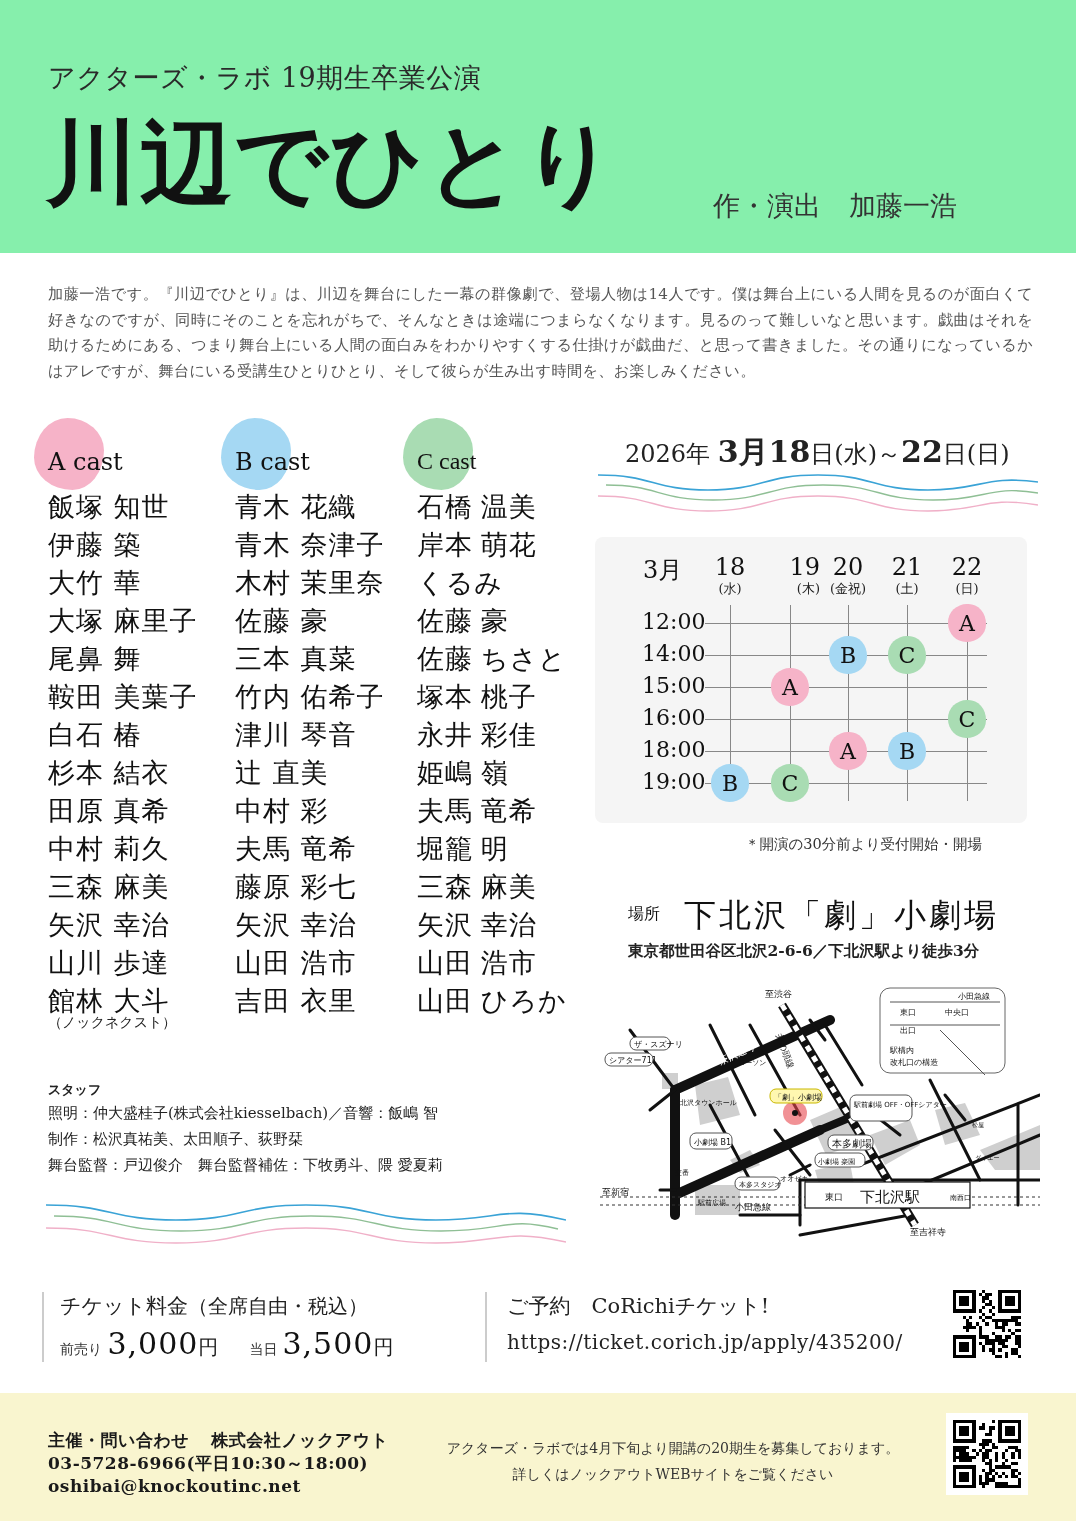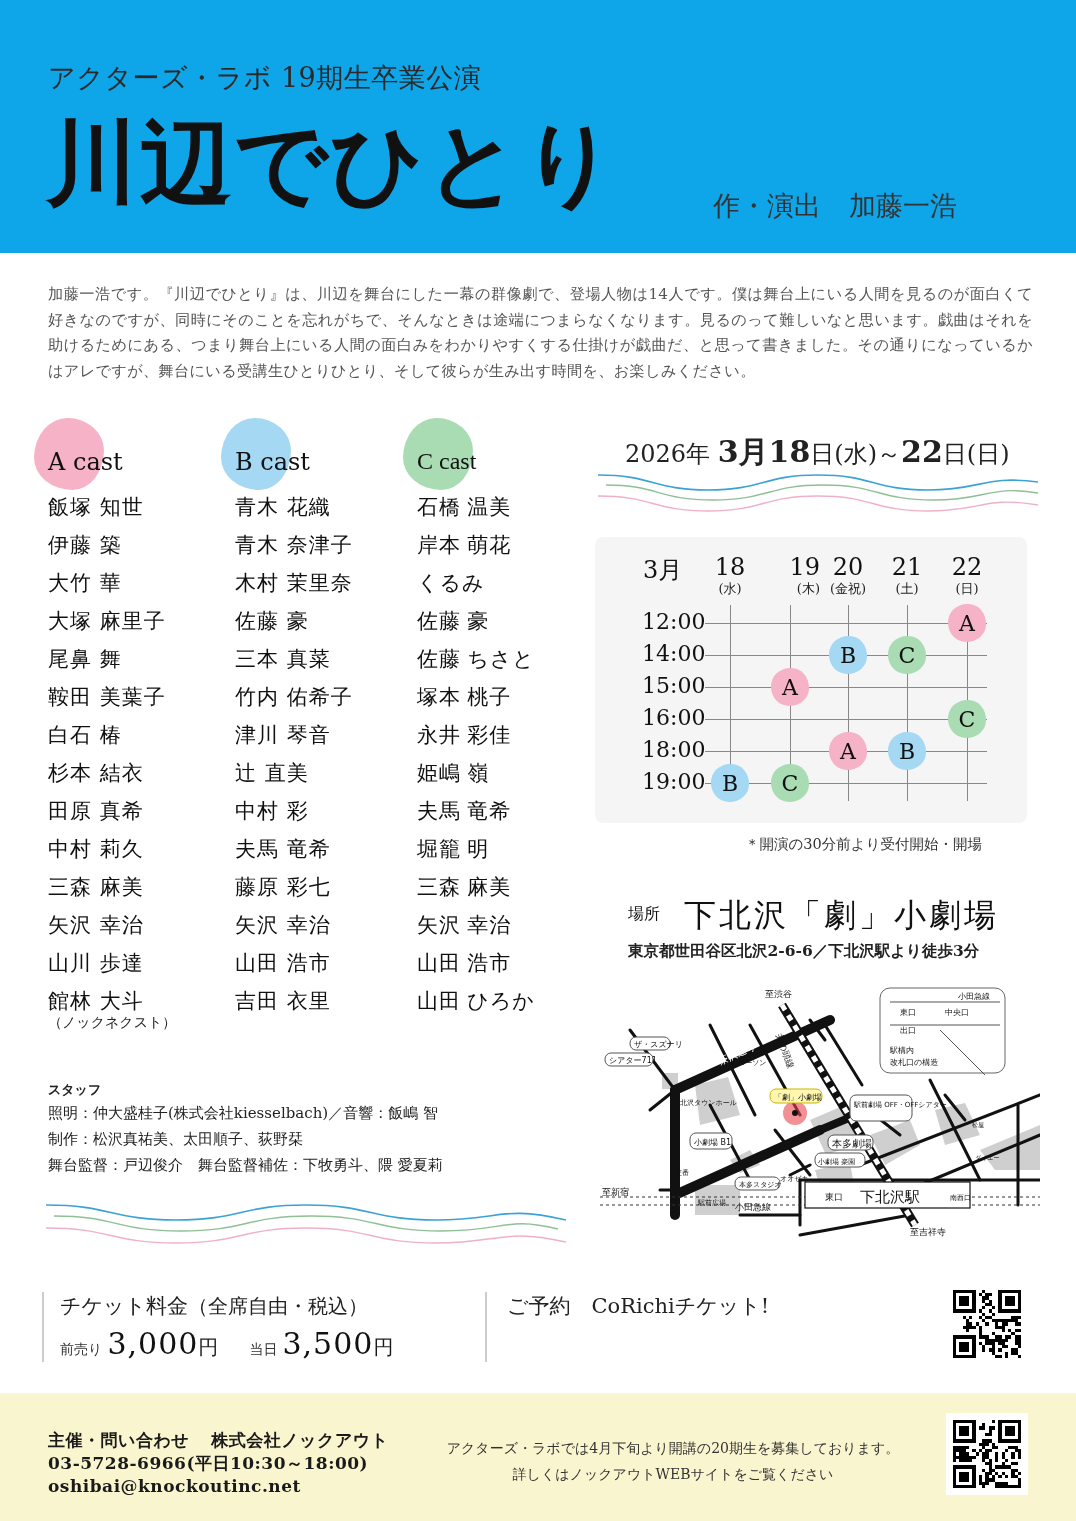--- a/index.html
+++ b/index.html
@@ -1,36 +1,36 @@
 <!DOCTYPE html>
 <html><head>
 <meta charset="utf-8">
 <style>
   * { box-sizing: border-box; margin: 0; padding: 0; }
   html, body { width: 1076px; height: 1521px; background: #ffffff; }
   body { font-family: "DejaVu Serif", "Liberation Serif", serif; color: #1a1a1a; position: relative; overflow: hidden; }
 
-  .header { position: absolute; left: 0; top: 0; width: 1076px; height: 253px; background: #0ea5e9; }
+  .header { position: absolute; left: 0; top: 0; width: 1076px; height: 253px; background: #86efac; }
   .subtitle { position: absolute; left: 48px; top: 60px; font-size: 27px; color: #2a2a2a; letter-spacing: 0.5px; }
   .title { position: absolute; left: 46px; top: 118px; font-size: 92px; line-height: 1; color: #111; letter-spacing: 2px; font-family: "Liberation Serif", "DejaVu Serif", serif; }
   .credit { position: absolute; left: 713px; top: 188px; font-size: 27px; color: #333; }
   .credit .role { margin-right: 28px; }
 
   .intro { position: absolute; left: 48px; top: 282px; width: 985px; font-size: 15.2px; line-height: 25.5px; color: #555; letter-spacing: 0.3px; text-align: justify; }
 
   .cast-col { position: absolute; top: 428px; width: 180px; }
   .cast-col.a { left: 48px; }
   .cast-col.b { left: 235px; }
   .cast-col.c { left: 417px; font-family: Liberation Serif, serif; }
   .cast-head { position: relative; height: 60px; }
   .blob { position: absolute; border-radius: 48% 52% 45% 55% / 55% 45% 55% 45%; }
   .cast-head .blob { left: -14px; top: -10px; width: 70px; height: 72px; }
   .cast-label { position: absolute; left: 0; top: 20px; font-size: 24px; color: #111; }
   .cast-list { list-style: none; }
-  .cast-list li { font-size: 21px; height: 38px; line-height: 38px; color: #111; letter-spacing: 1px; white-space: nowrap; }
+  .cast-list li { font-size: 27px; height: 38px; line-height: 38px; color: #111; letter-spacing: 1px; white-space: nowrap; }
   .cast-note { font-size: 14px; color: #222; margin-top: -6px; }
 
   .dates { position: absolute; left: 625px; top: 432px; font-size: 24px; color: #222; white-space: nowrap; }
   .dates .big { font-size: 30px; font-weight: bold; }
   .wave { position: absolute; }
 
   .schedule { position: absolute; left: 595px; top: 537px; width: 432px; height: 286px; background: #f5f5f5; border-radius: 8px; }
   .sched-month { position: absolute; left: 48px; top: 17px; font-size: 24px; color: #111; }
   .sched-day { position: absolute; top: 17px; width: 60px; text-align: center; transform: translateX(-30px); }
   .sched-day .num { font-size: 24px; display: block; line-height: 1.1; color: #111; }
@@ -333,20 +333,21 @@
   <div class="ticket-prices">
     <span class="lbl">前売り</span>
     <span class="amt">3,000</span><span class="yen">円</span>
     <span class="lbl">当日</span>
     <span class="amt">3,500</span><span class="yen">円</span>
   </div>
 </div>
 
 <div class="reserve-block">
   <div class="reserve-title">ご予約　CoRichiチケット!</div>
+  <div class="reserve-url">https://ticket.corich.jp/apply/435200/</div>
 </div>
 
 <div class="qr" style="left:953px;top:1290px;width:68px;height:68px;">
   <svg width="68" height="68" viewBox="0 0 21 21" shape-rendering="crispEdges" class="qr-svg">
       <rect x="9" y="0" width="1" height="1" fill="#000"></rect>
       <rect x="8" y="1" width="1" height="1" fill="#000"></rect>
       <rect x="10" y="1" width="1" height="1" fill="#000"></rect>
       <rect x="11" y="1" width="1" height="1" fill="#000"></rect>
       <rect x="9" y="2" width="1" height="1" fill="#000"></rect>
       <rect x="10" y="2" width="1" height="1" fill="#000"></rect>

